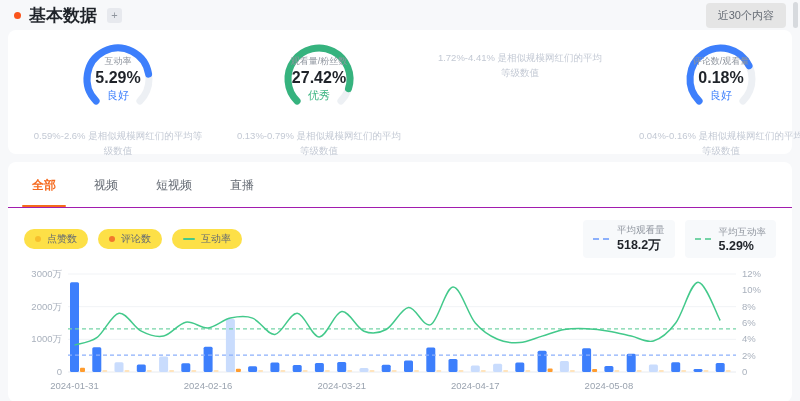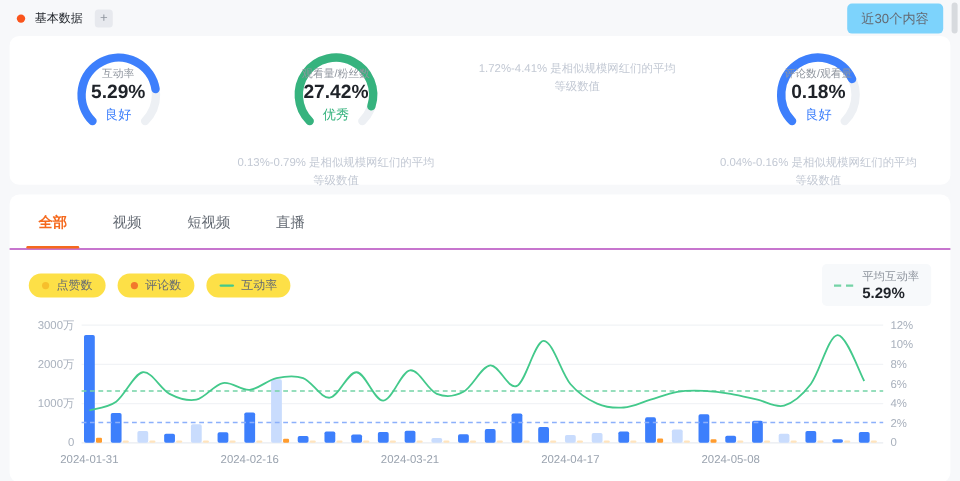--- a/index.html
+++ b/index.html
@@ -5,28 +5,28 @@
   * { margin:0; padding:0; box-sizing:border-box; }
   html,body { width:800px; height:401px; overflow:hidden; }
   body {
     background:#f7f8fa;
     font-family:"Liberation Sans","DejaVu Sans",sans-serif;
     color:#1f2329; position:relative;
   }
   
   .hdr { height:30px; display:flex; align-items:center; padding:0 14px; }
   .hdr-dot { width:7px; height:7px; border-radius:50%; background:#fa541c; margin-right:8px; }
-  .hdr-title { font-size:10px; font-weight:normal; color:#1f2329; }
+  .hdr-title { font-size:17px; font-weight:bold; color:#1f2329; }
   .add-box {
     width:15px; height:15px; margin-left:10px; border-radius:3px;
     background:#e7e9ee; color:#8f959e; font-size:11px; line-height:14px;
     text-align:center; cursor:pointer;
   }
   .range-btn {
-    margin-left:auto; background:#7dd3fc; color:#646a73; font-size:11px;
+    margin-left:auto; background:#e5e5e5; color:#646a73; font-size:11px;
     padding:5px 12px; border-radius:4px; border:none; cursor:pointer;
   }
   
   .card { background:#fff; border-radius:8px; margin:0 8px;gap:29px; }
   .card-gauges { height:124px; display:flex; justify-content:space-around; padding:10px 24px 0; }
   .gauge-col { display:flex; flex-direction:column; align-items:center; width:186px; }
   .gauge-wrap { position:relative; width:78px; height:78px; }
   .gauge-wrap svg { display:block; }
   .gauge-text {
     position:absolute; inset:0; display:flex; flex-direction:column;
@@ -89,20 +89,21 @@
         <svg width="78" height="78" viewBox="0 0 78 78">
     <path d="M 17.08 60.92 A 31 31 0 1 1 60.92 60.92" stroke="#edf0f4" stroke-width="7" fill="none" stroke-linecap="round"></path>
     <path d="M 17.08 60.92 A 31 31 0 1 1 69.62 34.15" stroke="#3d7ffc" stroke-width="7" fill="none" stroke-linecap="round"></path>
   </svg>
       <div class="gauge-text">
         <div class="g-label">互动率</div>
         <div class="g-value">5.29%</div>
         <div class="g-status" style="color:#3d7ffc">良好</div>
       </div>
     </div>
+    <div class="g-note">0.59%-2.6% 是相似规模网红们的平均等级数值</div>
     </div>
     <div class="gauge-col">
     <div class="gauge-wrap">
         <svg width="78" height="78" viewBox="0 0 78 78">
     <path d="M 17.08 60.92 A 31 31 0 1 1 60.92 60.92" stroke="#edf0f4" stroke-width="7" fill="none" stroke-linecap="round"></path>
     <path d="M 17.08 60.92 A 31 31 0 1 1 68.48 48.58" stroke="#36b37e" stroke-width="7" fill="none" stroke-linecap="round"></path>
   </svg>
       <div class="gauge-text">
         <div class="g-label">观看量/粉丝数</div>
         <div class="g-value">27.42%</div>
@@ -146,20 +147,27 @@
         <div class="pill">
           <span class="dot" style="background:#f2782c"></span>
           <span>评论数</span>
         </div>
         <div class="pill">
           <span class="lineSw" style="background:#43c98b"></span>
           <span>互动率</span>
         </div>
       </div>
     <div class="avgs" id="avg-chips">
+        <div class="avg-chip">
+          <span class="avg-dash" style="border-color:#8cb0fb"></span>
+    <span>
+      <div class="avg-label">平均观看量</div>
+      <div class="avg-value">518.2万</div>
+    </span>
+        </div>
         <div class="avg-chip">
           <span class="avg-dash" style="border-color:#74d3a6"></span>
     <span>
       <div class="avg-label">平均互动率</div>
       <div class="avg-value">5.29%</div>
     </span>
         </div>
       </div>
   </div>
   <div class="chart-box" id="chart-box"><svg width="752" height="134" viewBox="0 0 752 134">

